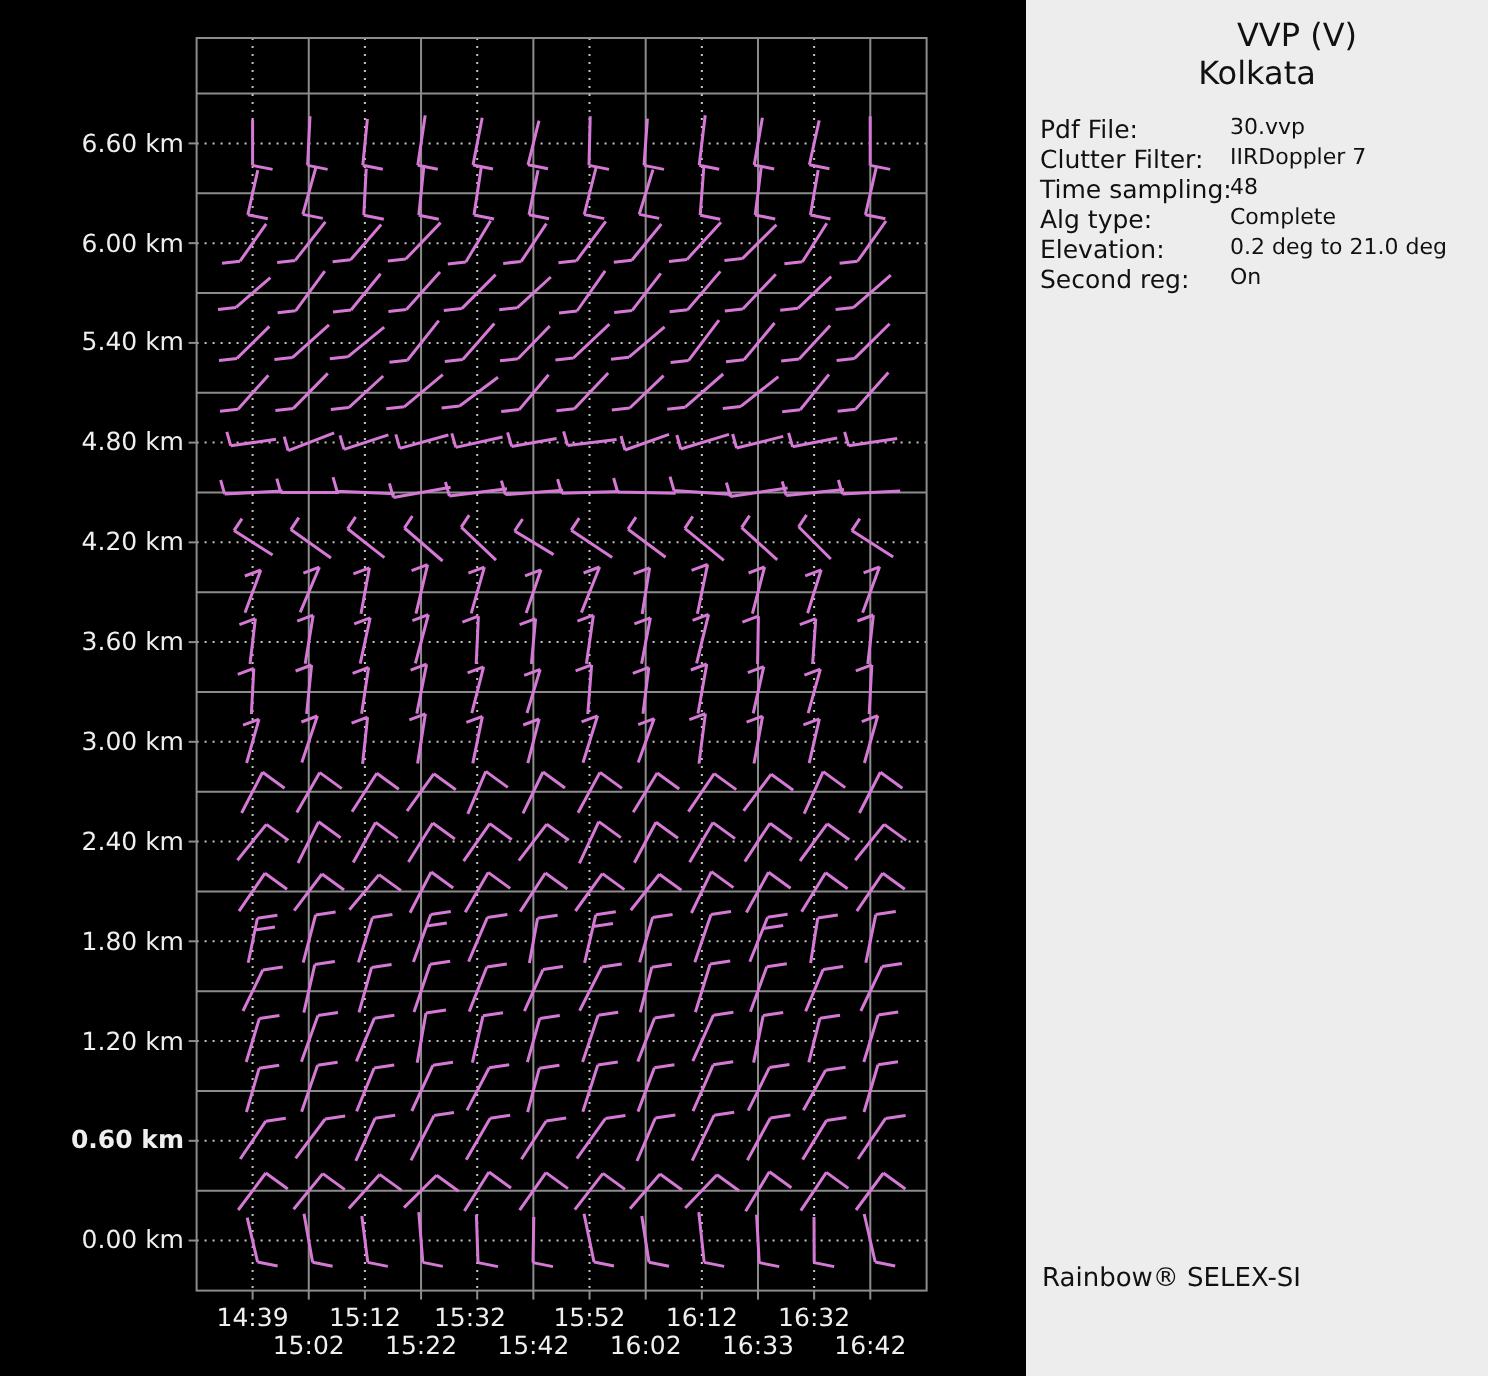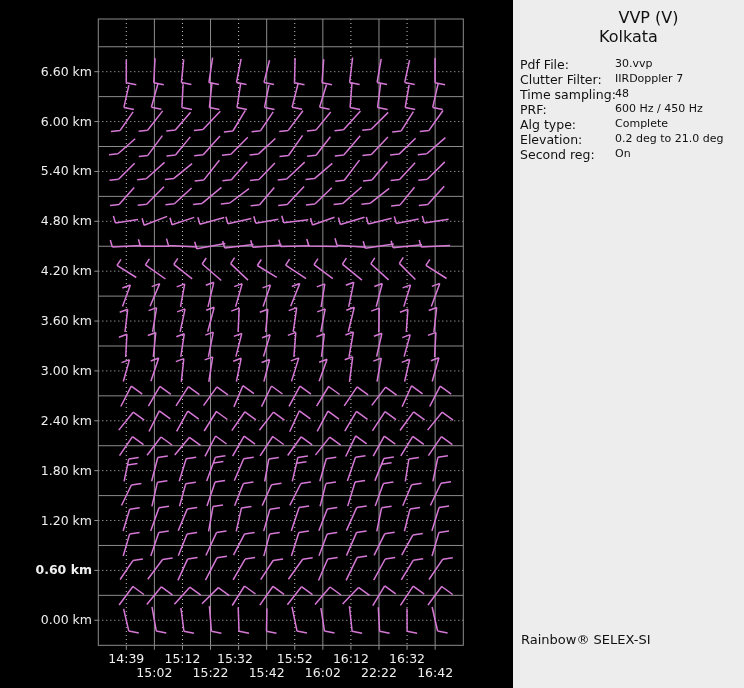--- a/index.html
+++ b/index.html
@@ -405,21 +405,21 @@
   <div id="x-labels">
       <div class="xlab" style="left: 104.3px; top: 651px;">14:39</div>
       <div class="xlab" style="left: 132.377px; top: 665px;">15:02</div>
       <div class="xlab" style="left: 160.454px; top: 651px;">15:12</div>
       <div class="xlab" style="left: 188.531px; top: 665px;">15:22</div>
       <div class="xlab" style="left: 213px; top: 651px;">15:32</div>
       <div class="xlab" style="left: 244.685px; top: 665px;">15:42</div>
       <div class="xlab" style="left: 272.762px; top: 651px;">15:52</div>
       <div class="xlab" style="left: 300.839px; top: 665px;">16:02</div>
       <div class="xlab" style="left: 328.916px; top: 651px;">16:12</div>
-      <div class="xlab" style="left: 356.993px; top: 665px;">22:22</div>
+      <div class="xlab" style="left: 356.993px; top: 665px;">16:33</div>
       <div class="xlab" style="left: 385.07px; top: 651px;">16:32</div>
       <div class="xlab" style="left: 413.147px; top: 665px;">16:42</div>
     </div>
 
   <div id="panel">
     <div class="p-title" id="panel-title">VVP (V)</div>
     <div class="p-title">Kolkata</div>
     <div id="fields">
         <div class="frow">
           <span class="flabel">Pdf File:</span>
@@ -427,24 +427,20 @@
         </div>
         <div class="frow">
           <span class="flabel">Clutter Filter:</span>
           <span class="fvalue">IIRDoppler 7</span>
         </div>
         <div class="frow">
           <span class="flabel">Time sampling:</span>
           <span class="fvalue">48</span>
         </div>
         <div class="frow">
-          <span class="flabel">PRF:</span>
-          <span class="fvalue">600 Hz / 450 Hz</span>
-        </div>
-        <div class="frow">
           <span class="flabel">Alg type:</span>
           <span class="fvalue">Complete</span>
         </div>
         <div class="frow">
           <span class="flabel">Elevation:</span>
           <span class="fvalue">0.2 deg to 21.0 deg</span>
         </div>
         <div class="frow">
           <span class="flabel">Second reg:</span>
           <span class="fvalue">On</span>

